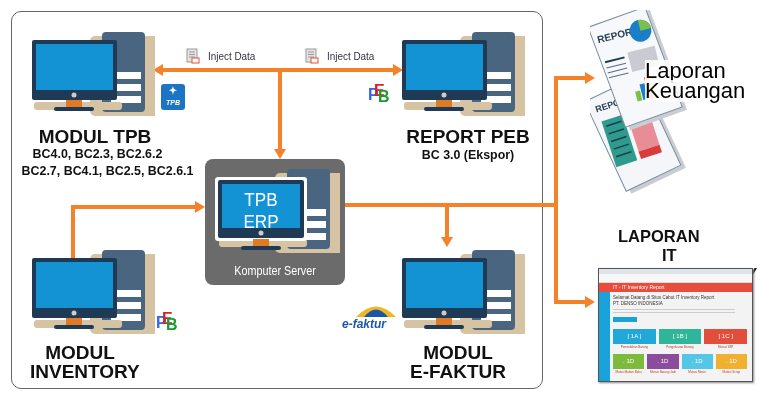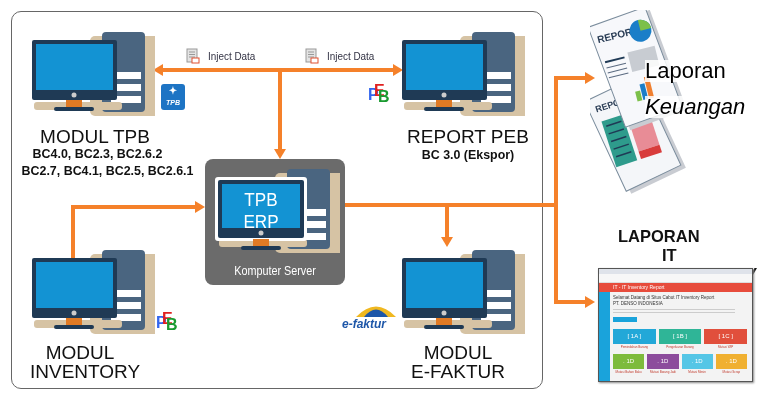--- a/index.html
+++ b/index.html
@@ -3,21 +3,21 @@
 <meta charset="utf-8">
 <style>
   html, body { margin:0; padding:0; background:#ffffff; }
   body { width:769px; height:400px; position:relative; overflow:hidden; font-family:"Liberation Sans", sans-serif; }
   .frame { position:absolute; left:11px; top:11px; width:530px; height:376px; border:1px solid #666; border-radius:10px; background:#fff; }
   .abs { position:absolute; }
   .line { position:absolute; background:#f5812a; }
   .arrow-r { position:absolute; width:0; height:0; border-top:6px solid transparent; border-bottom:6px solid transparent; border-left:10px solid #f5812a; }
   .arrow-l { position:absolute; width:0; height:0; border-top:6px solid transparent; border-bottom:6px solid transparent; border-right:10px solid #f5812a; }
   .arrow-d { position:absolute; width:0; height:0; border-left:6px solid transparent; border-right:6px solid transparent; border-top:10px solid #f5812a; }
-  .title { position:absolute; font-weight:normal; color:#111; text-align:center; white-space:nowrap; }
+  .title { position:absolute; font-weight:bold; color:#111; text-align:center; white-space:nowrap; }
   .t-big { font-size:19px; line-height:20px; }
   .t-sub { font-size:13.5px; line-height:16px; font-weight:bold; font-family:"Liberation Sans", sans-serif; transform:scaleX(0.92); }
   .inject { position:absolute; font-size:11px; color:#334; white-space:nowrap; transform:scaleX(0.9); transform-origin:left center; }
   .server-box { position:absolute; left:205px; top:159px; width:140px; height:126px; background:#6b6b6b; border-radius:8px; }
   .server-label { position:absolute; left:0; right:0; bottom:7px; text-align:center; color:#fff; font-size:12px; transform:scaleX(0.9); }
   .logo-tpb { position:absolute; width:24px; height:26px; background:#1d74c4; border-radius:3px; color:#fff; font-size:7px; font-weight:bold; font-style:italic; text-align:center; }
   .peb { position:absolute; font-weight:bold; font-size:16px; width:30px; height:22px; }
   .peb span { position:absolute; }
   .efaktur { position:absolute; font-size:12px; font-weight:bold; font-style:italic; color:#1d56a8; }
   .keu-label { position:absolute; font-size:22px; line-height:22px; color:#000; font-weight:normal; background:rgba(255,255,255,0.85); }
@@ -203,21 +203,21 @@
     <line x1="18" y1="44" x2="38" y2="44" stroke="#1f3a55" stroke-width="2"></line>
     <line x1="18" y1="50" x2="38" y2="50" stroke="#5a6a80" stroke-width="1"></line>
     <line x1="18" y1="55" x2="38" y2="55" stroke="#5a6a80" stroke-width="1"></line>
     <line x1="18" y1="60" x2="38" y2="60" stroke="#5a6a80" stroke-width="1"></line>
     <rect x="40" y="80" width="5" height="10" fill="#7cc04a"></rect>
     <rect x="46" y="74" width="5" height="16" fill="#1a7ec8"></rect>
     <rect x="52" y="68" width="5" height="22" fill="#f08030"></rect>
   </g>
 </svg>
 <div class="keu-label" style="left:645px;top:60px;">Laporan</div>
-<div class="keu-label" style="left:645px;top:96px;font-style:italic;">Keuangan</div>
+<div class="keu-label" style="left:645px;top:80px;">Keuangan</div>
 
 <div class="inv-label" style="left:618px;top:227px;">LAPORAN</div>
 <div class="inv-label" style="left:618px;top:246px;margin-left:44px;">IT INVENTORY</div>
 
 <div class="screen">
   <div style="height:5px;background:#dfe3ea;"></div>
   <div style="height:8px;background:#f7f7f7;border-bottom:1px solid #ddd;"></div>
   <div style="height:9px;background:#e74c3c;color:#fff;font-size:5px;line-height:9px;padding-left:14px;white-space:nowrap;overflow:hidden;">
     <span>IT - IT Inventory Report</span>
   </div>

